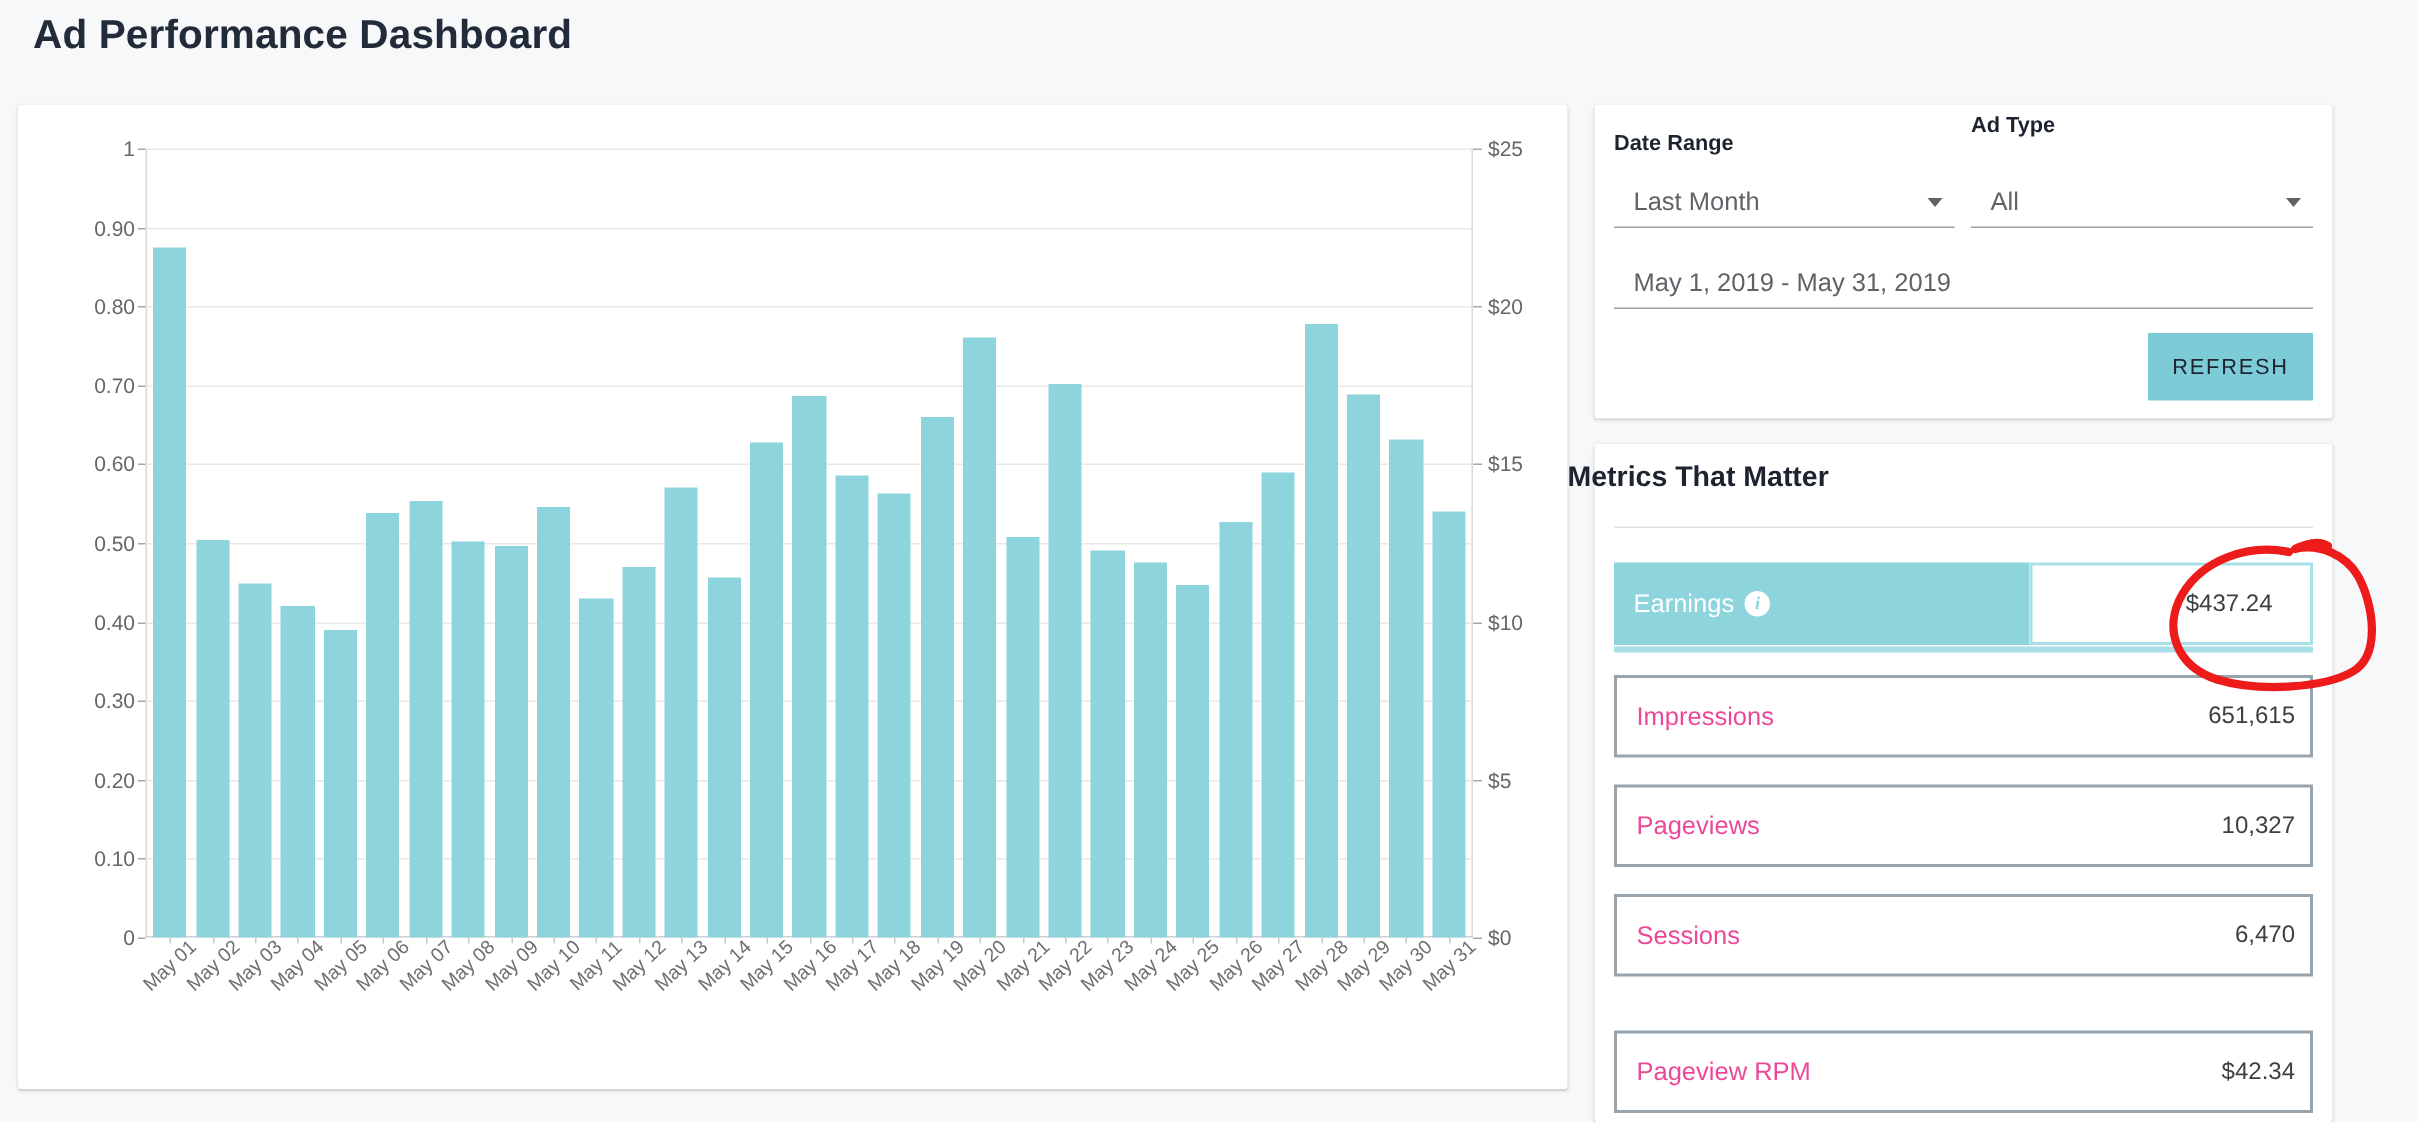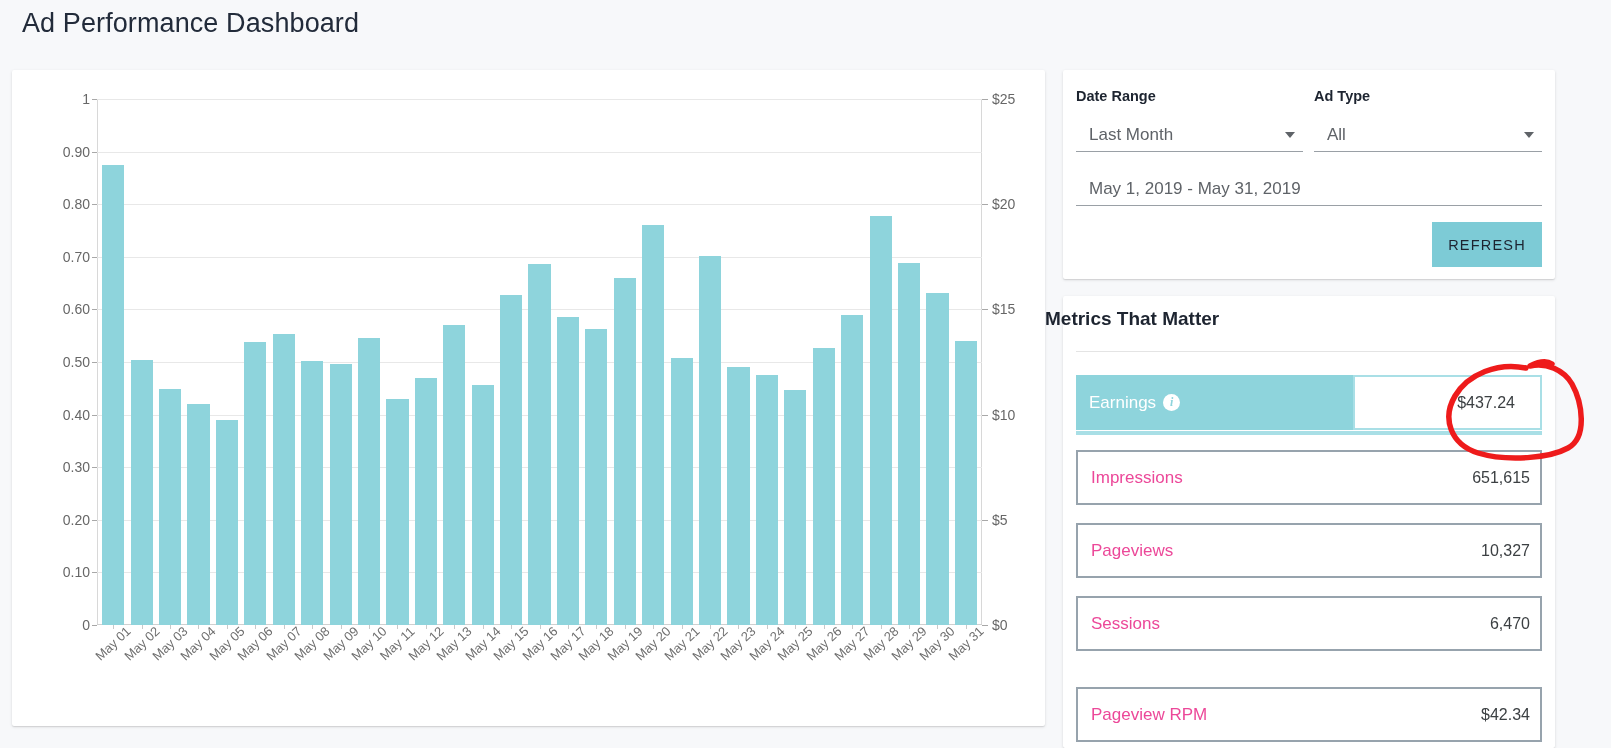--- a/index.html
+++ b/index.html
@@ -8,21 +8,21 @@
     width: 1611px; height: 748px;
     background: #f7f8fa;
     font-family: "Liberation Sans", sans-serif;
     overflow: hidden;
   }
   #page { position: relative; width: 1611px; height: 748px; background: #f7f8fa; }
 
   
   .page-title {
     position: absolute; left: 22px; top: 8px;
-    font-size: 27px; color: #222b3a; font-weight: 400;
+    font-size: 27px; color: #222b3a; font-weight: 700;
     letter-spacing: .1px; white-space: nowrap;
   }
 
   
   .chart-card {
     position: absolute; left: 12px; top: 70px;
     width: 1033px; height: 656px;
     background: #ffffff;
     box-shadow: 0 1px 3px rgba(0,0,0,.13), 0 1px 1px rgba(0,0,0,.07);
     border-radius: 2px;
@@ -377,21 +377,21 @@
   </div>
 
   <div class="side-card" id="filters-card"></div>
 
   <div class="field-label" style="left:1076px; top:88px;">Date Range</div>
   <div class="select" style="left:1076px; top:118px; width:227px;">
     <span class="val">Last Month</span>
     <span class="caret"></span>
   </div>
 
-  <div class="field-label" style="left:1314px; top:88px;">Ad Type</div>
+  <div class="field-label" style="left:1314px; top:76px;">Ad Type</div>
   <div class="select" style="left:1314px; top:118px; width:228px;">
     <span class="val">All</span>
     <span class="caret"></span>
   </div>
 
   <div class="daterange-field">
     <span class="val">May 1, 2019 - May 31, 2019</span>
   </div>
 
   <div class="refresh-btn">REFRESH</div>

